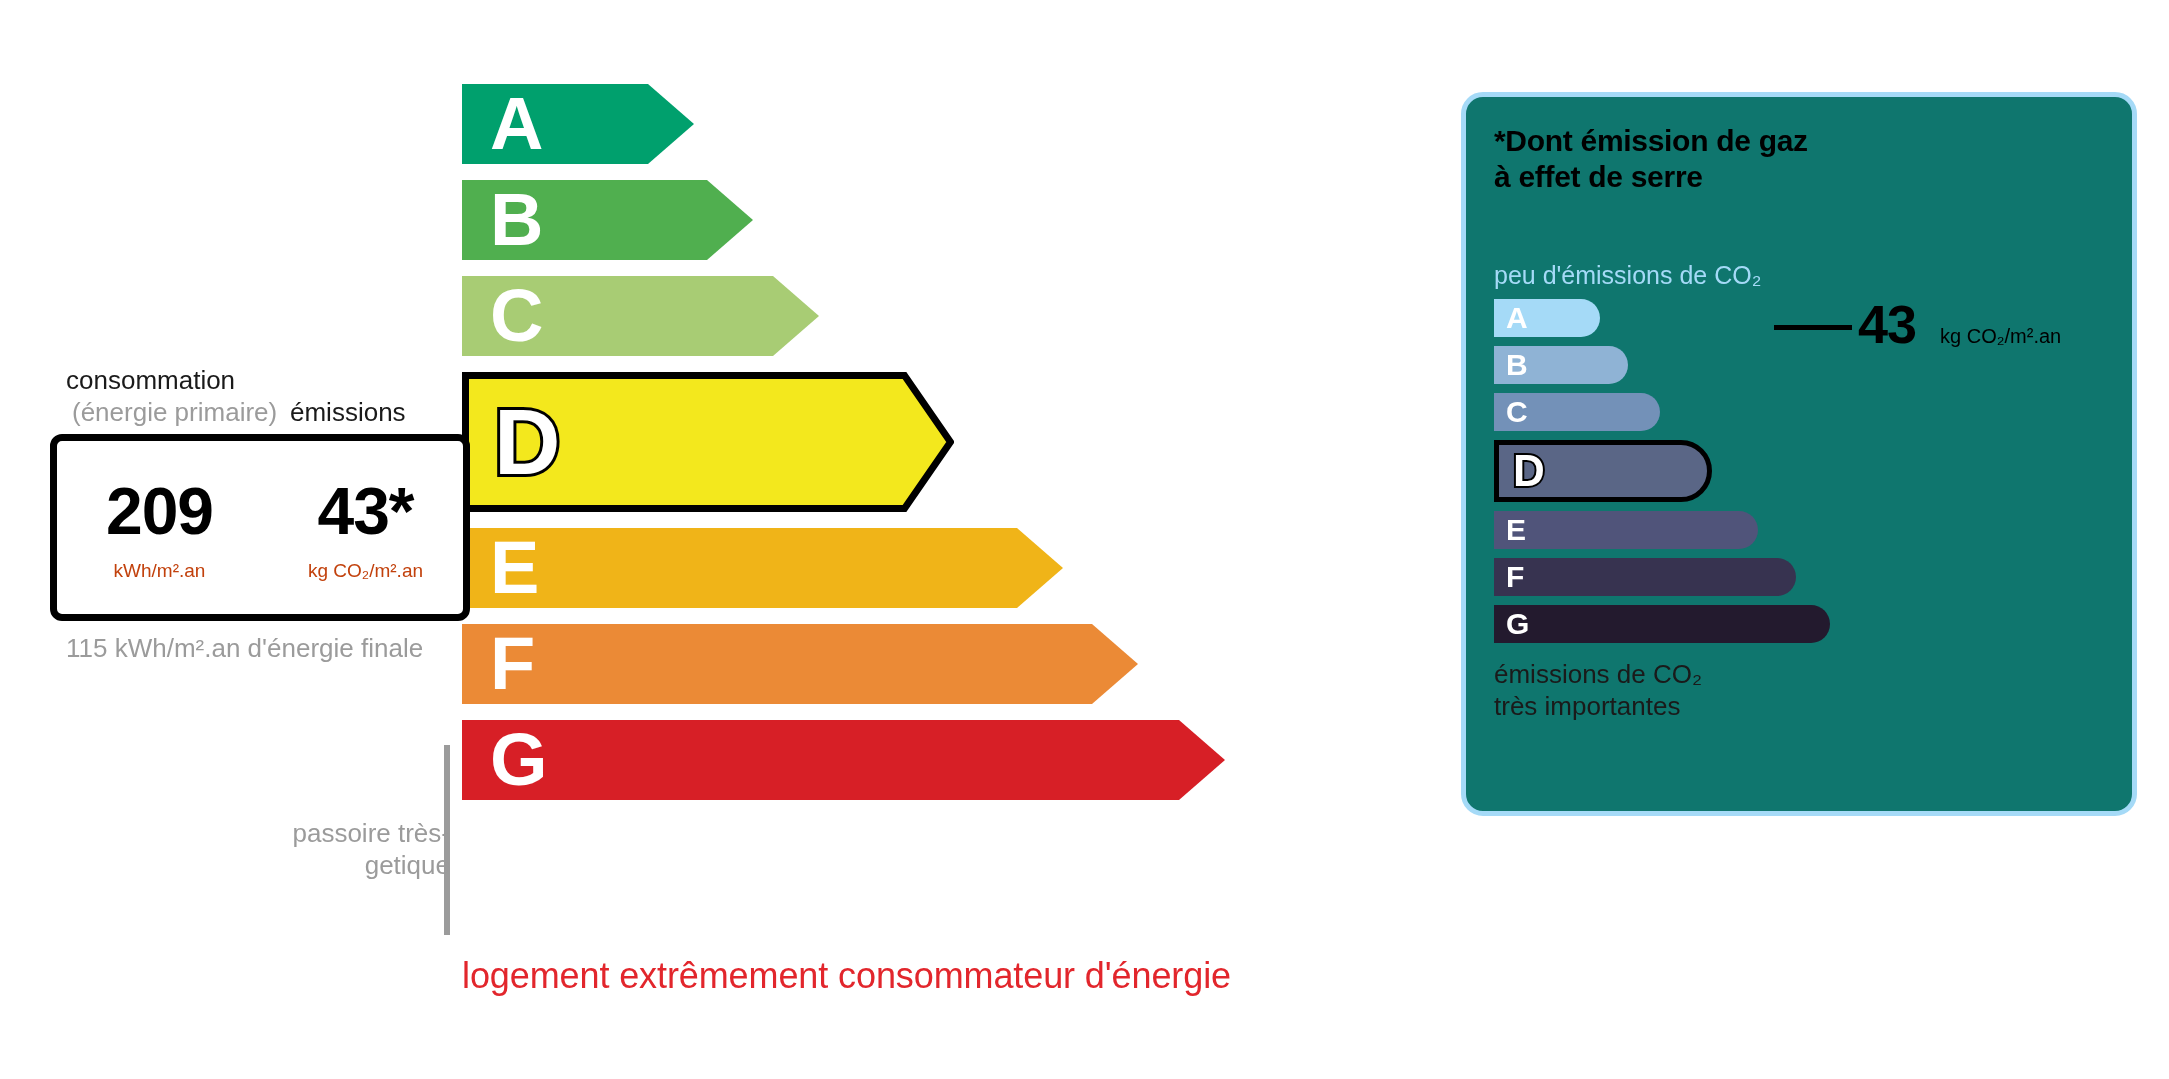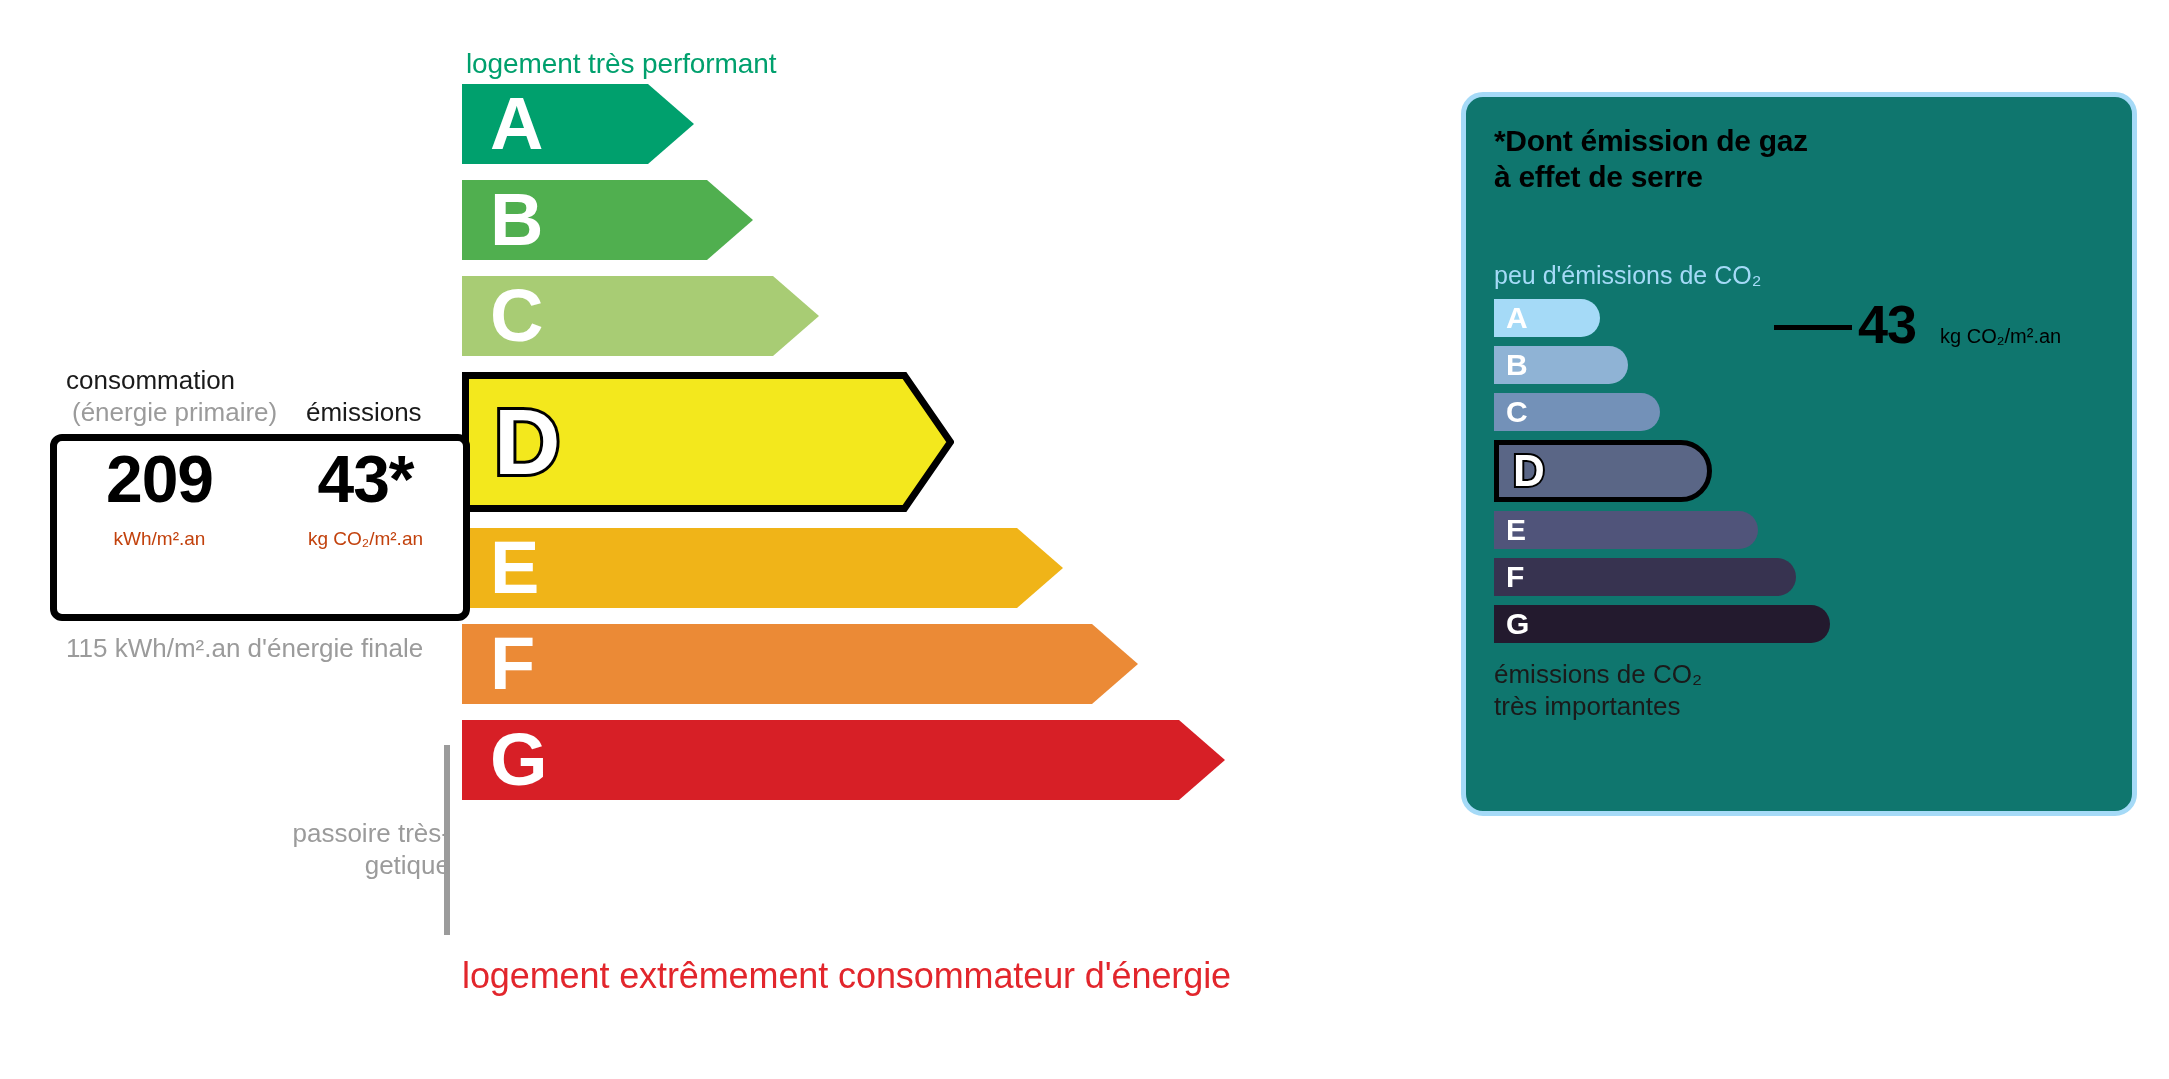--- a/index.html
+++ b/index.html
@@ -68,21 +68,21 @@
 
   
   #value-box {
     position: absolute;
     left: 50px; top: 434px;
     width: 420px; height: 187px;
     border: 7px solid #000000;
     border-radius: 12px;
     background: #ffffff;
     display: flex;
-    align-items: flex-start;
+    align-items: center;
     z-index: 5;
   }
   .value-cell {
     flex: 1;
     display: flex;
     flex-direction: column;
     align-items: center;
     justify-content: center;
     padding-top: 6px;
   }
@@ -108,21 +108,21 @@
   }
 
   .box-label {
     position: absolute;
     font-size: 26px;
     color: #1a1a1a;
     white-space: nowrap;
   }
   #label-consommation { left: 66px; top: 365px; }
   #label-energie-primaire { left: 48px; top: 397px; color: #9b9b9b; margin-left: 24px; }
-  #label-emissions { left: 306px; top: 397px; color: #1a1a1a; }
+  #label-emissions { left: 290px; top: 397px; color: #1a1a1a; }
 
   #final-energy {
     position: absolute;
     left: 66px; top: 632px;
     font-size: 26px;
     color: #9b9b9b;
     line-height: 1.24;
     white-space: nowrap;
   }
 
@@ -237,21 +237,20 @@
     white-space: nowrap;
   }
 </style>
 </head>
 <body>
 
 <div id="page">
 
   <div id="energy-scale">
 
-    <div class="top-caption">logement très performant</div>
 
     <div id="arrows">
         <div class="arrow-row" style="top: 84px; width: 232px; height: 80px;">
           <div class="arrow">
             <svg viewBox="0 0 232 80" preserveAspectRatio="none">
               <polygon points="0,0 186,0 232,40 186,80 0,80" fill="#00a06d"></polygon>
             </svg>
             <span class="arrow-letter">A</span>
           </div>
         </div>

